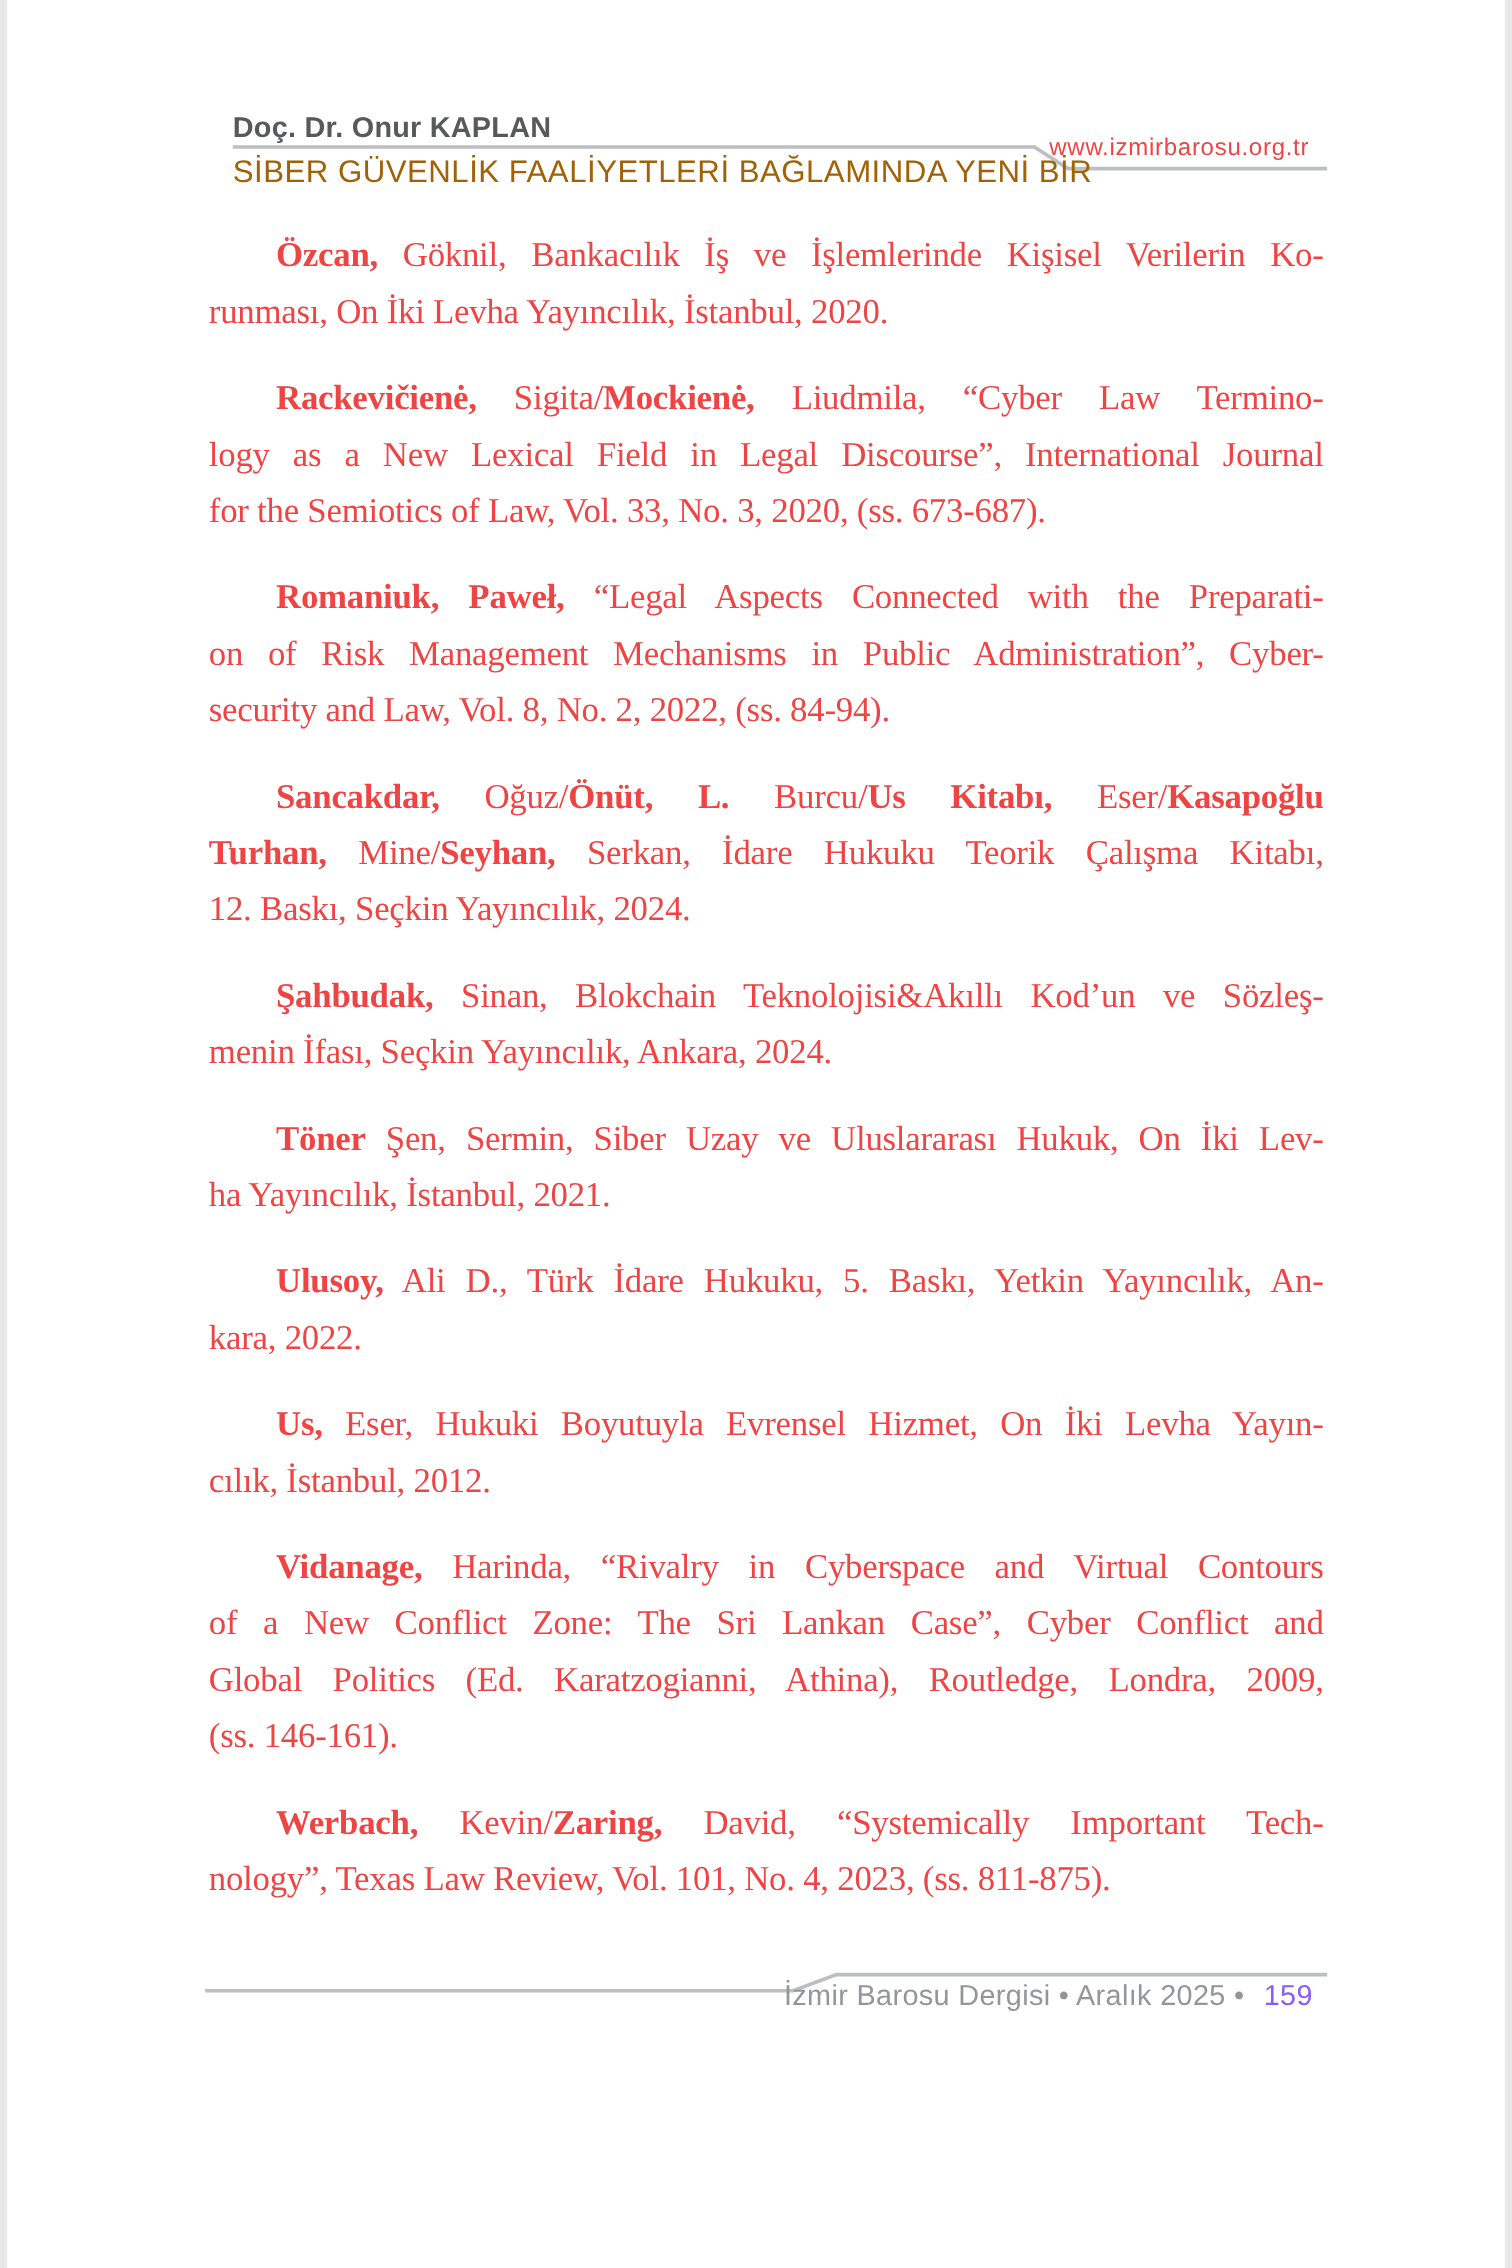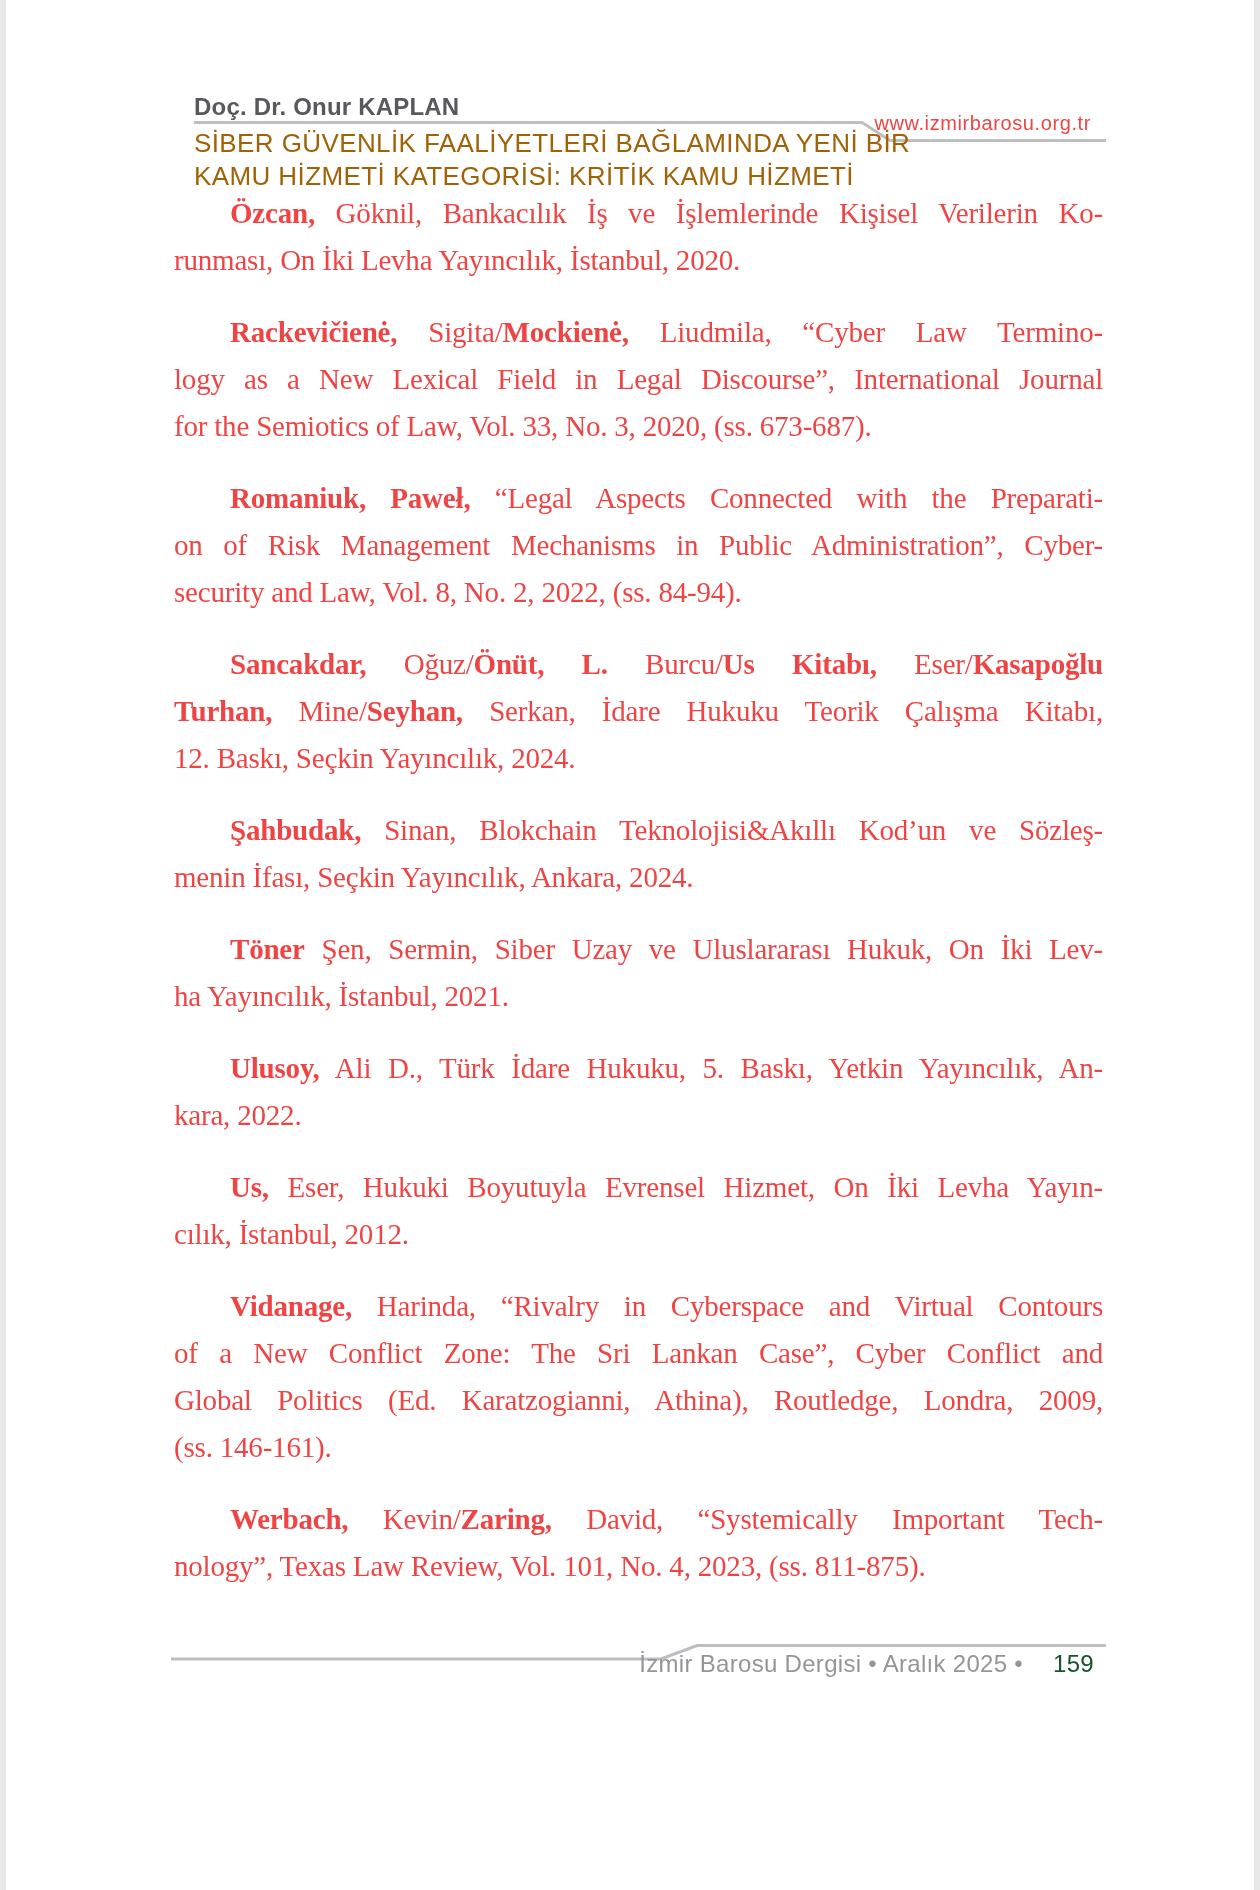--- a/index.html
+++ b/index.html
@@ -48,41 +48,40 @@
   .entry .line.first{padding-left:56px;}
   .entry .line.last{
     -moz-text-align-last:left;
     text-align-last:left;
   }
   .entry b{font-weight:bold;}
   
   .ftr-rule{position:absolute;left:0;top:1630px;width:1260px;height:60px;pointer-events:none;}
   .ftr-text{
     position:absolute;top:1650px;right:160px;
-    display:flex;align-items:baseline;gap:30px;
+    display:flex;align-items:baseline;gap:16px;
     font-family:"Liberation Sans", sans-serif;
     font-size:24px;color:#939598;letter-spacing:.3px;
   }
-  .ftr-text .pagenum{color:#14532d;}
+  .ftr-text .pagenum{color:#8b5cf6;}
 </style>
 </head>
 <body>
 
 <div class="page">
 
   <div class="hdr-author">Doç. Dr. Onur KAPLAN</div>
 
   <svg class="hdr-rule" viewBox="0 0 1260 200" xmlns="http://www.w3.org/2000/svg">
     <path d="M188,122.5 H856 L884,140.5 H1100" fill="none" stroke="#bcbec0" stroke-width="3"></path>
   </svg>
 
   <div class="hdr-url">www.izmirbarosu.org.tr</div>
 
   <div class="hdr-title t1">SİBER GÜVENLİK FAALİYETLERİ BAĞLAMINDA YENİ BİR</div>
-  <div class="hdr-title t2">KAMU HİZMETİ KATEGORİSİ: KRİTİK KAMU HİZMETİ</div>
 
   <div class="biblio" id="biblio">
       <p class="entry">
         <span class="line first"><b>Özcan,</b><span> Göknil, Bankacılık İş ve İşlemlerinde Kişisel Verilerin Ko-</span></span>
         <span class="line last"><span>runması, On İki Levha Yayıncılık, İstanbul, 2020.</span></span>
       </p>
       <p class="entry">
         <span class="line first"><b>Rackevičienė,</b><span> Sigita/</span><b>Mockienė,</b><span> Liudmila, “Cyber Law Termino-</span></span>
         <span class="line"><span>logy as a New Lexical Field in Legal Discourse”, International Journal</span></span>
         <span class="line last"><span>for the Semiotics of Law, Vol. 33, No. 3, 2020, (ss. 673-687).</span></span>

